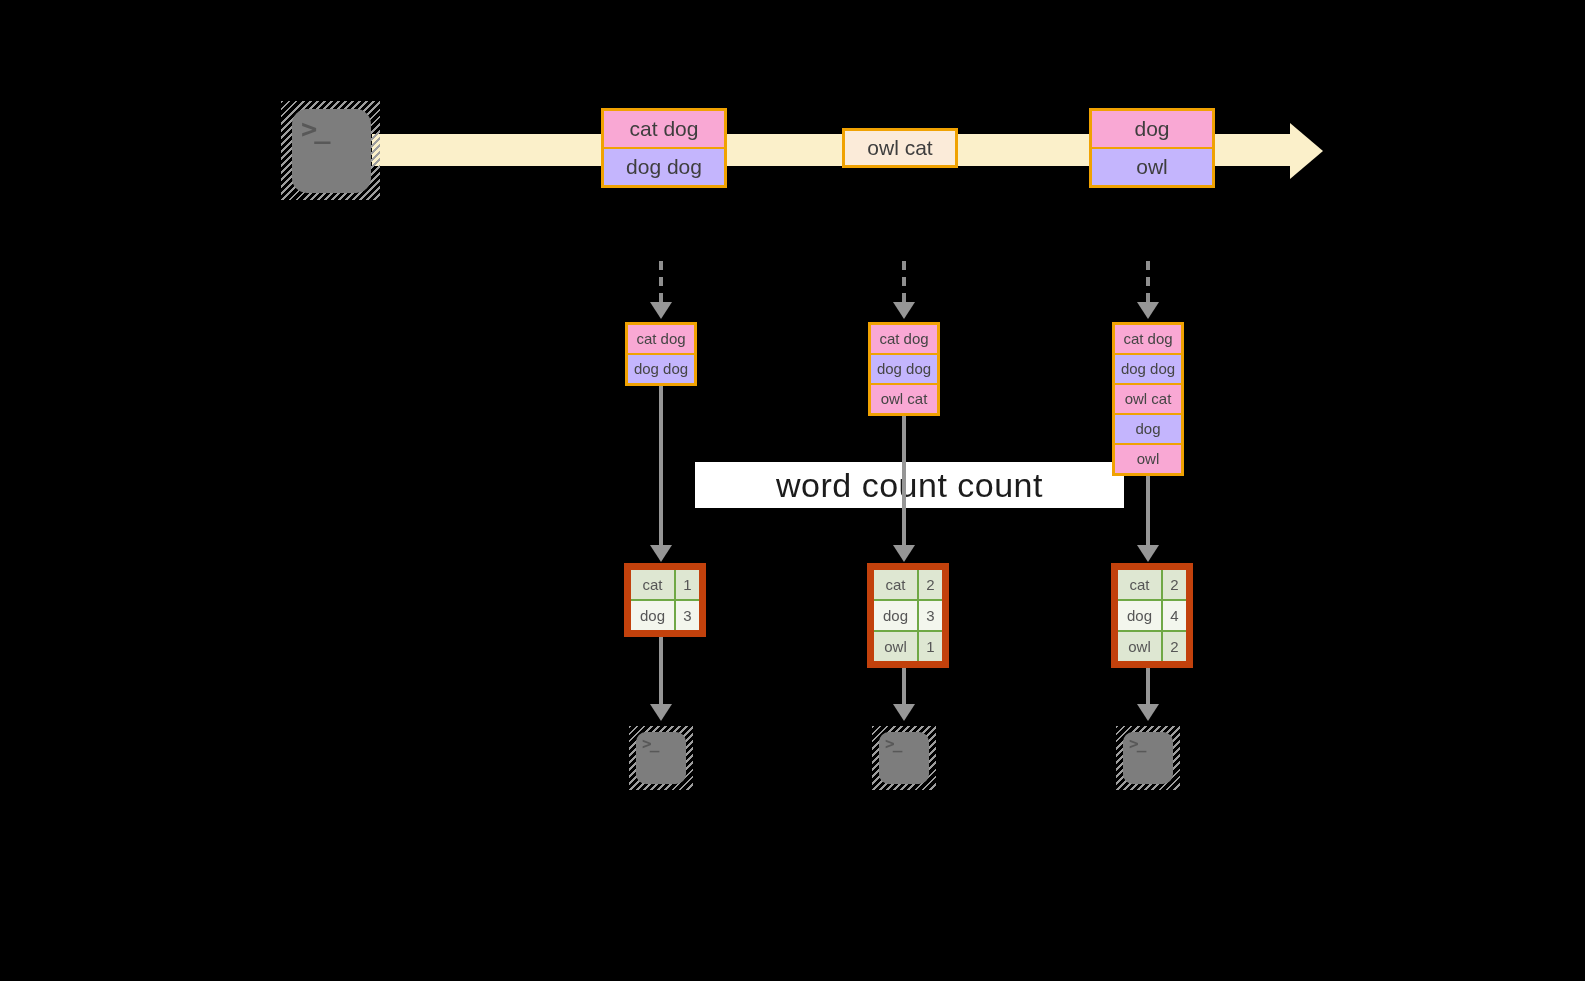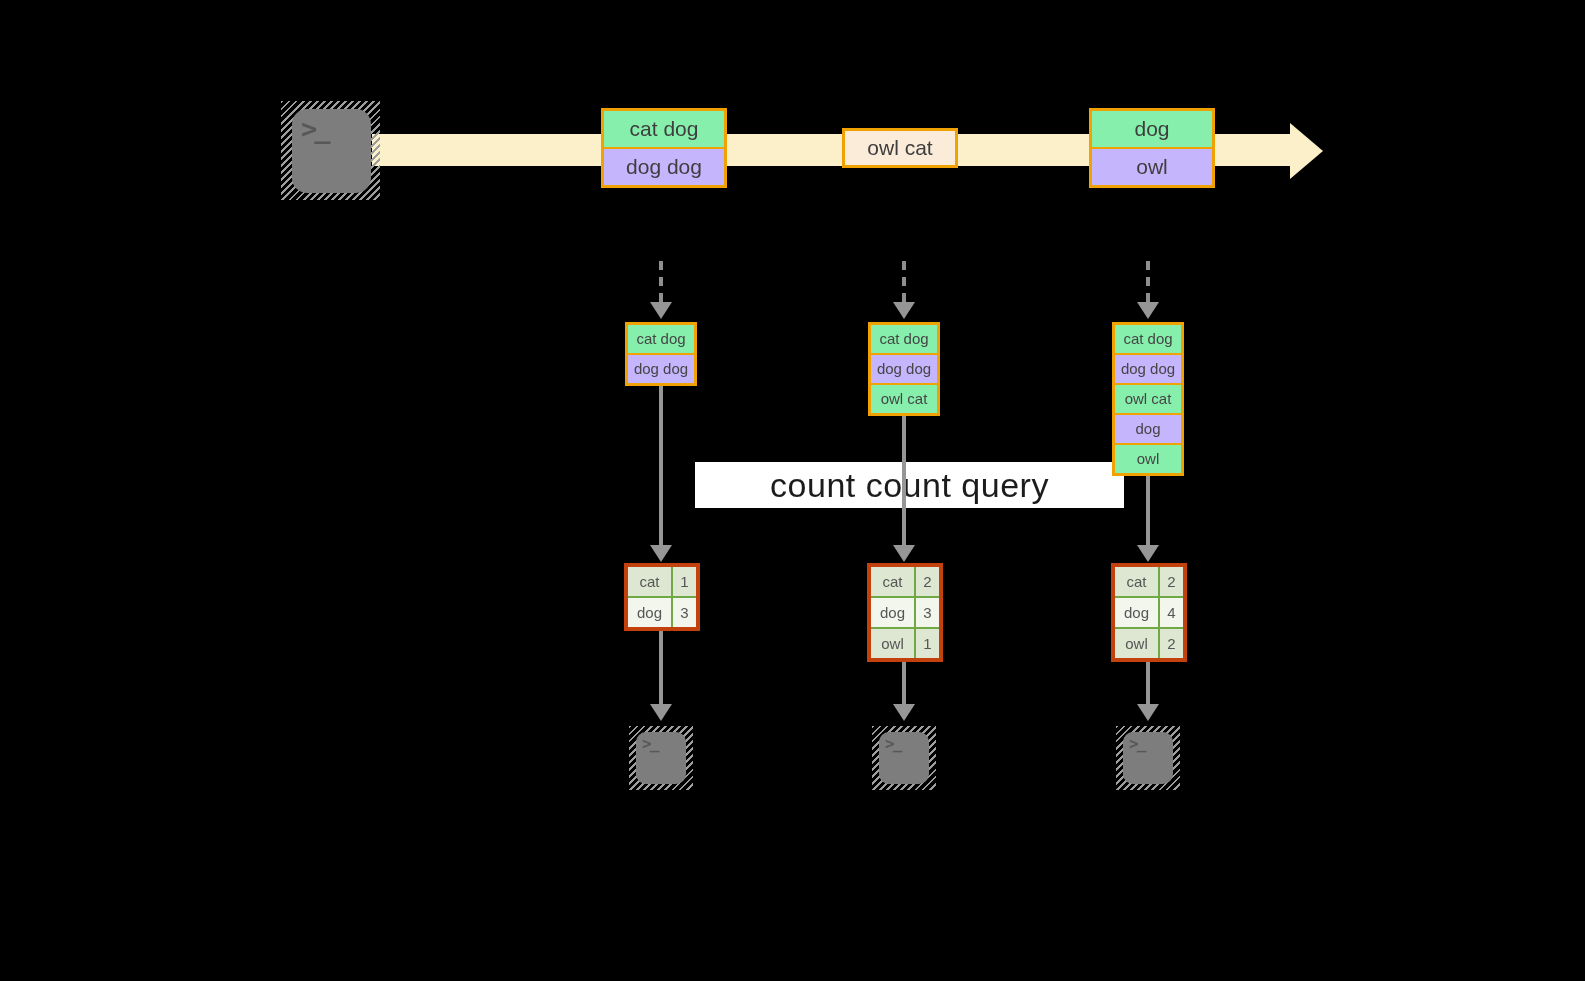--- a/index.html
+++ b/index.html
@@ -25,21 +25,21 @@
   #src-term .term-glyph{left:9px;top:4px;font-size:27px;}
   .term-sm{width:64px;height:64px;top:726px;}
   .term-sm .term-inner{inset:6px 7px 6px 7px;border-radius:10px;}
   .term-sm .term-glyph{left:6px;top:2px;font-size:16px;letter-spacing:-2px;}
   #sink0{left:629px;} #sink1{left:872px;} #sink2{left:1116px;}
 
   
   .evbox{position:absolute;border:3px solid #F0A202;background:#F0A202;}
   .evrow{height:36px;line-height:36px;text-align:center;font-size:21px;color:#3e3e3e;}
   .evrow + .evrow{border-top:2px solid #F0A202;}
-  .fill-a{background:#86efac;} .fill-b{background:#c4b5fd;} .fill-c{background:#FBEBD9;}
+  .fill-a{background:#f9a8d4;} .fill-b{background:#c4b5fd;} .fill-c{background:#FBEBD9;}
   #ev0{left:601px;top:108px;width:120px;}
   #ev1{left:842px;top:128px;width:110px;}
   #ev1 .evrow{height:34px;line-height:34px;}
   #ev2{left:1089px;top:108px;width:120px;}
 
   
   .stbox{position:absolute;border:3px solid #F0A202;width:66px;background:#F0A202;}
   .strow{height:28px;line-height:28px;text-align:center;font-size:15px;color:#454545;}
   .strow + .strow{border-top:2px solid #F0A202;}
   #st0{left:625px;top:322px;} #st1{left:868px;top:322px;} #st2{left:1112px;top:322px;}
@@ -59,21 +59,21 @@
   #l30{left:659px;top:629px;height:76px;} #l31{left:902px;top:660px;height:45px;}
   #l32{left:1146px;top:660px;height:45px;}
   #h30{left:650px;top:704px;} #h31{left:893px;top:704px;} #h32{left:1137px;top:704px;}
 
   
   #qband{position:absolute;left:695px;top:462px;width:429px;height:46px;background:#ffffff;
          text-align:center;}
   #qlabel{font-size:34px;font-weight:300;color:#1c1c1c;line-height:47px;letter-spacing:0.5px;}
 
   
-  .ctable{position:absolute;border:4px solid #c2410c;background:#fde047;width:68px;}
+  .ctable{position:absolute;border:7px solid #c2410c;background:#fde047;width:68px;}
   .crow{display:flex;height:29px;line-height:29px;}
   .crow + .crow{border-top:2px solid #6FA845;}
   .cword{width:43px;text-align:center;border-right:2px solid #6FA845;font-size:15px;color:#565656;}
   .ccount{flex:1;text-align:center;font-size:15px;color:#565656;}
   .fill-ga .cword,.fill-ga .ccount{background:#DEE7D2;}
   .fill-gb .cword,.fill-gb .ccount{background:#F3F6ED;}
   #tb0{left:624px;top:563px;} #tb1{left:867px;top:563px;} #tb2{left:1111px;top:563px;}
 </style>
 </head>
 <body>
@@ -119,21 +119,21 @@
   </div>
   <div id="st2" class="stbox z-box">
     <div class="strow fill-a">cat dog</div>
     <div class="strow fill-b">dog dog</div>
     <div class="strow fill-a">owl cat</div>
     <div class="strow fill-b">dog</div>
     <div class="strow fill-a">owl</div>
   </div>
 
   <div id="qband" class="z-band">
-    <span id="qlabel">count count query</span>
+    <span id="qlabel">word count count</span>
   </div>
 
   <div id="l20" class="sline z-line"></div>
   <div id="h20" class="ahead z-line"></div>
   <div id="l21" class="sline z-line"></div>
   <div id="h21" class="ahead z-line"></div>
   <div id="l22" class="sline z-line"></div>
   <div id="h22" class="ahead z-line"></div>
 
   <div id="tb0" class="ctable z-box">

